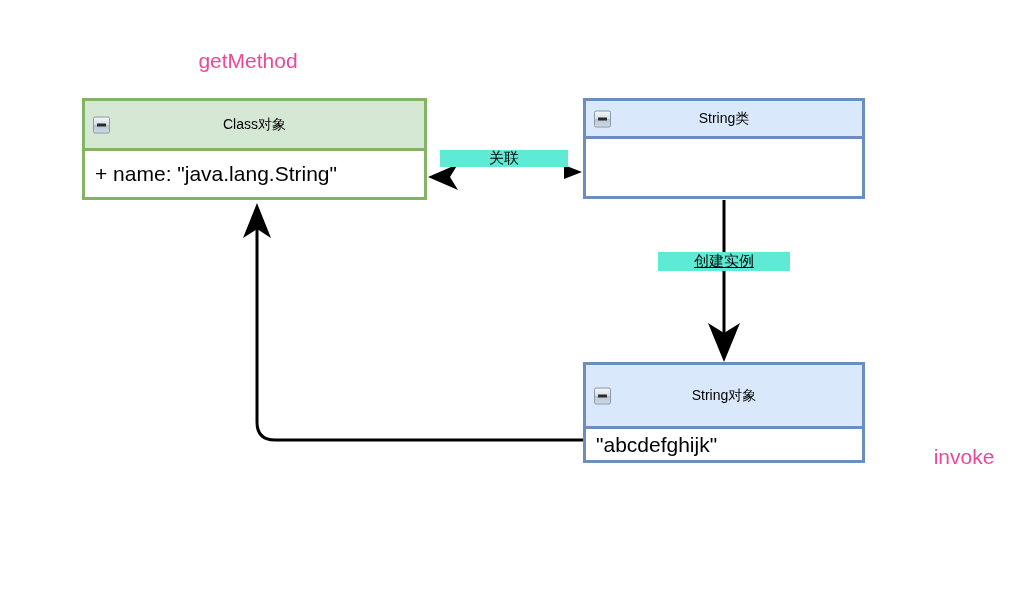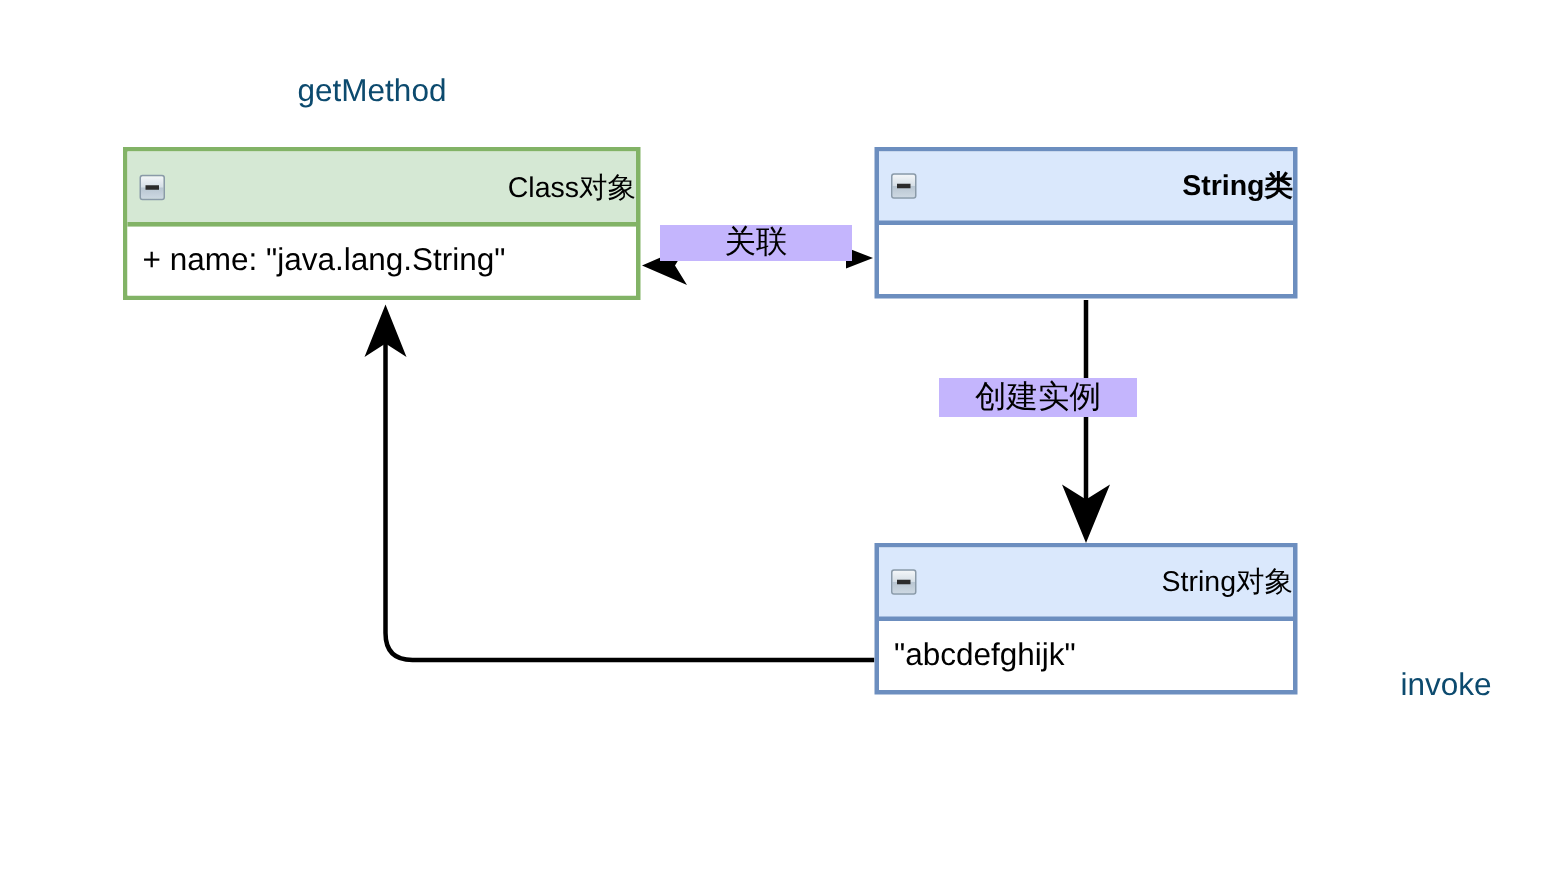--- a/index.html
+++ b/index.html
@@ -17,21 +17,21 @@
     height: 590px;
     overflow: hidden;
     background: #ffffff;
   }
 
   
   .caption {
     position: absolute;
     font-size: 21px;
     line-height: 1;
-    color: #0c4a6e;
+    color: #ec4899;
     white-space: nowrap;
     text-align: center;
   }
 
   
   .uml-box {
     position: absolute;
     box-sizing: border-box;
     border-style: solid;
     border-width: 3px;
@@ -41,22 +41,22 @@
   }
   .uml-box.green { border-color: #82b366; }
   .uml-box.blue  { border-color: #6c8ebf; }
 
   .uml-header {
     position: relative;
     box-sizing: border-box;
     flex: 0 0 auto;
     display: flex;
     align-items: center;
-    justify-content: flex-end;
-    font-size: 19px;
+    justify-content: center;
+    font-size: 14px;
     color: #000000;
     white-space: nowrap;
   }
   .uml-box.green > .uml-header {
     background: #d5e8d4;
     border-bottom: 3px solid #82b366;
   }
   .uml-box.blue > .uml-header {
     background: #dae8fc;
     border-bottom: 3px solid #6c8ebf;
@@ -104,25 +104,25 @@
     left: 0;
     top: 0;
     width: 1036px;
     height: 590px;
     overflow: visible;
     pointer-events: none;
   }
 
   .edge-label {
     position: absolute;
-    font-size: 21px;
+    font-size: 15px;
     line-height: 1.12;
     color: #000000;
     white-space: nowrap;
-    background: #c4b5fd;
+    background: #5eead4;
     text-align: center;
   }
 </style>
 </head>
 <body>
 
 <div id="canvas">
 
   <div class="caption" style="left:176px; top:50px; width:144px;">getMethod</div>
 
@@ -139,45 +139,45 @@
     <polygon points="724,362 708,323 724,333 740,323" fill="#000000"></polygon>
 
     <path d="M583,440 L275,440 Q257,440 257,422 L257,218" fill="none" stroke="#000000" stroke-width="3"></path>
     <polygon points="257,203 243,238 257,229 271,238" fill="#000000"></polygon>
   </svg>
 
   <div class="edge-label" style="left:440px; top:150px; width:128px;">
     <div>关联</div>
   </div>
 
-  <div class="edge-label" style="left:626px; top:252px; width:132px; padding:1px 0;">创建实例</div>
+  <div class="edge-label" style="left:658px; top:252px; width:132px; padding:1px 0;text-decoration:underline;">创建实例</div>
 
 
   <div class="uml-box green" style="left:82px; top:98px; width:345px; height:102px;">
     <div class="uml-header" style="height:50px;">
       <span class="collapse-icon">
           <i></i>
         </span>
       <span>Class对象</span>
     </div>
     <div class="uml-body">+ name: "java.lang.String"</div>
   </div>
 
   <div class="uml-box blue" style="left:583px; top:98px; width:282px; height:101px;">
-    <div class="uml-header" style="height:49px;font-weight:bold;">
+    <div class="uml-header" style="height:38px;">
       <span class="collapse-icon">
           <i></i>
         </span>
       <span>String类</span>
     </div>
     <div class="uml-body empty"></div>
   </div>
 
   <div class="uml-box blue" style="left:583px; top:362px; width:282px; height:101px;">
-    <div class="uml-header" style="height:49px;">
+    <div class="uml-header" style="height:64px;">
       <span class="collapse-icon">
           <i></i>
         </span>
       <span>String对象</span>
     </div>
     <div class="uml-body">"abcdefghijk"</div>
   </div>
 
 </div>
 

